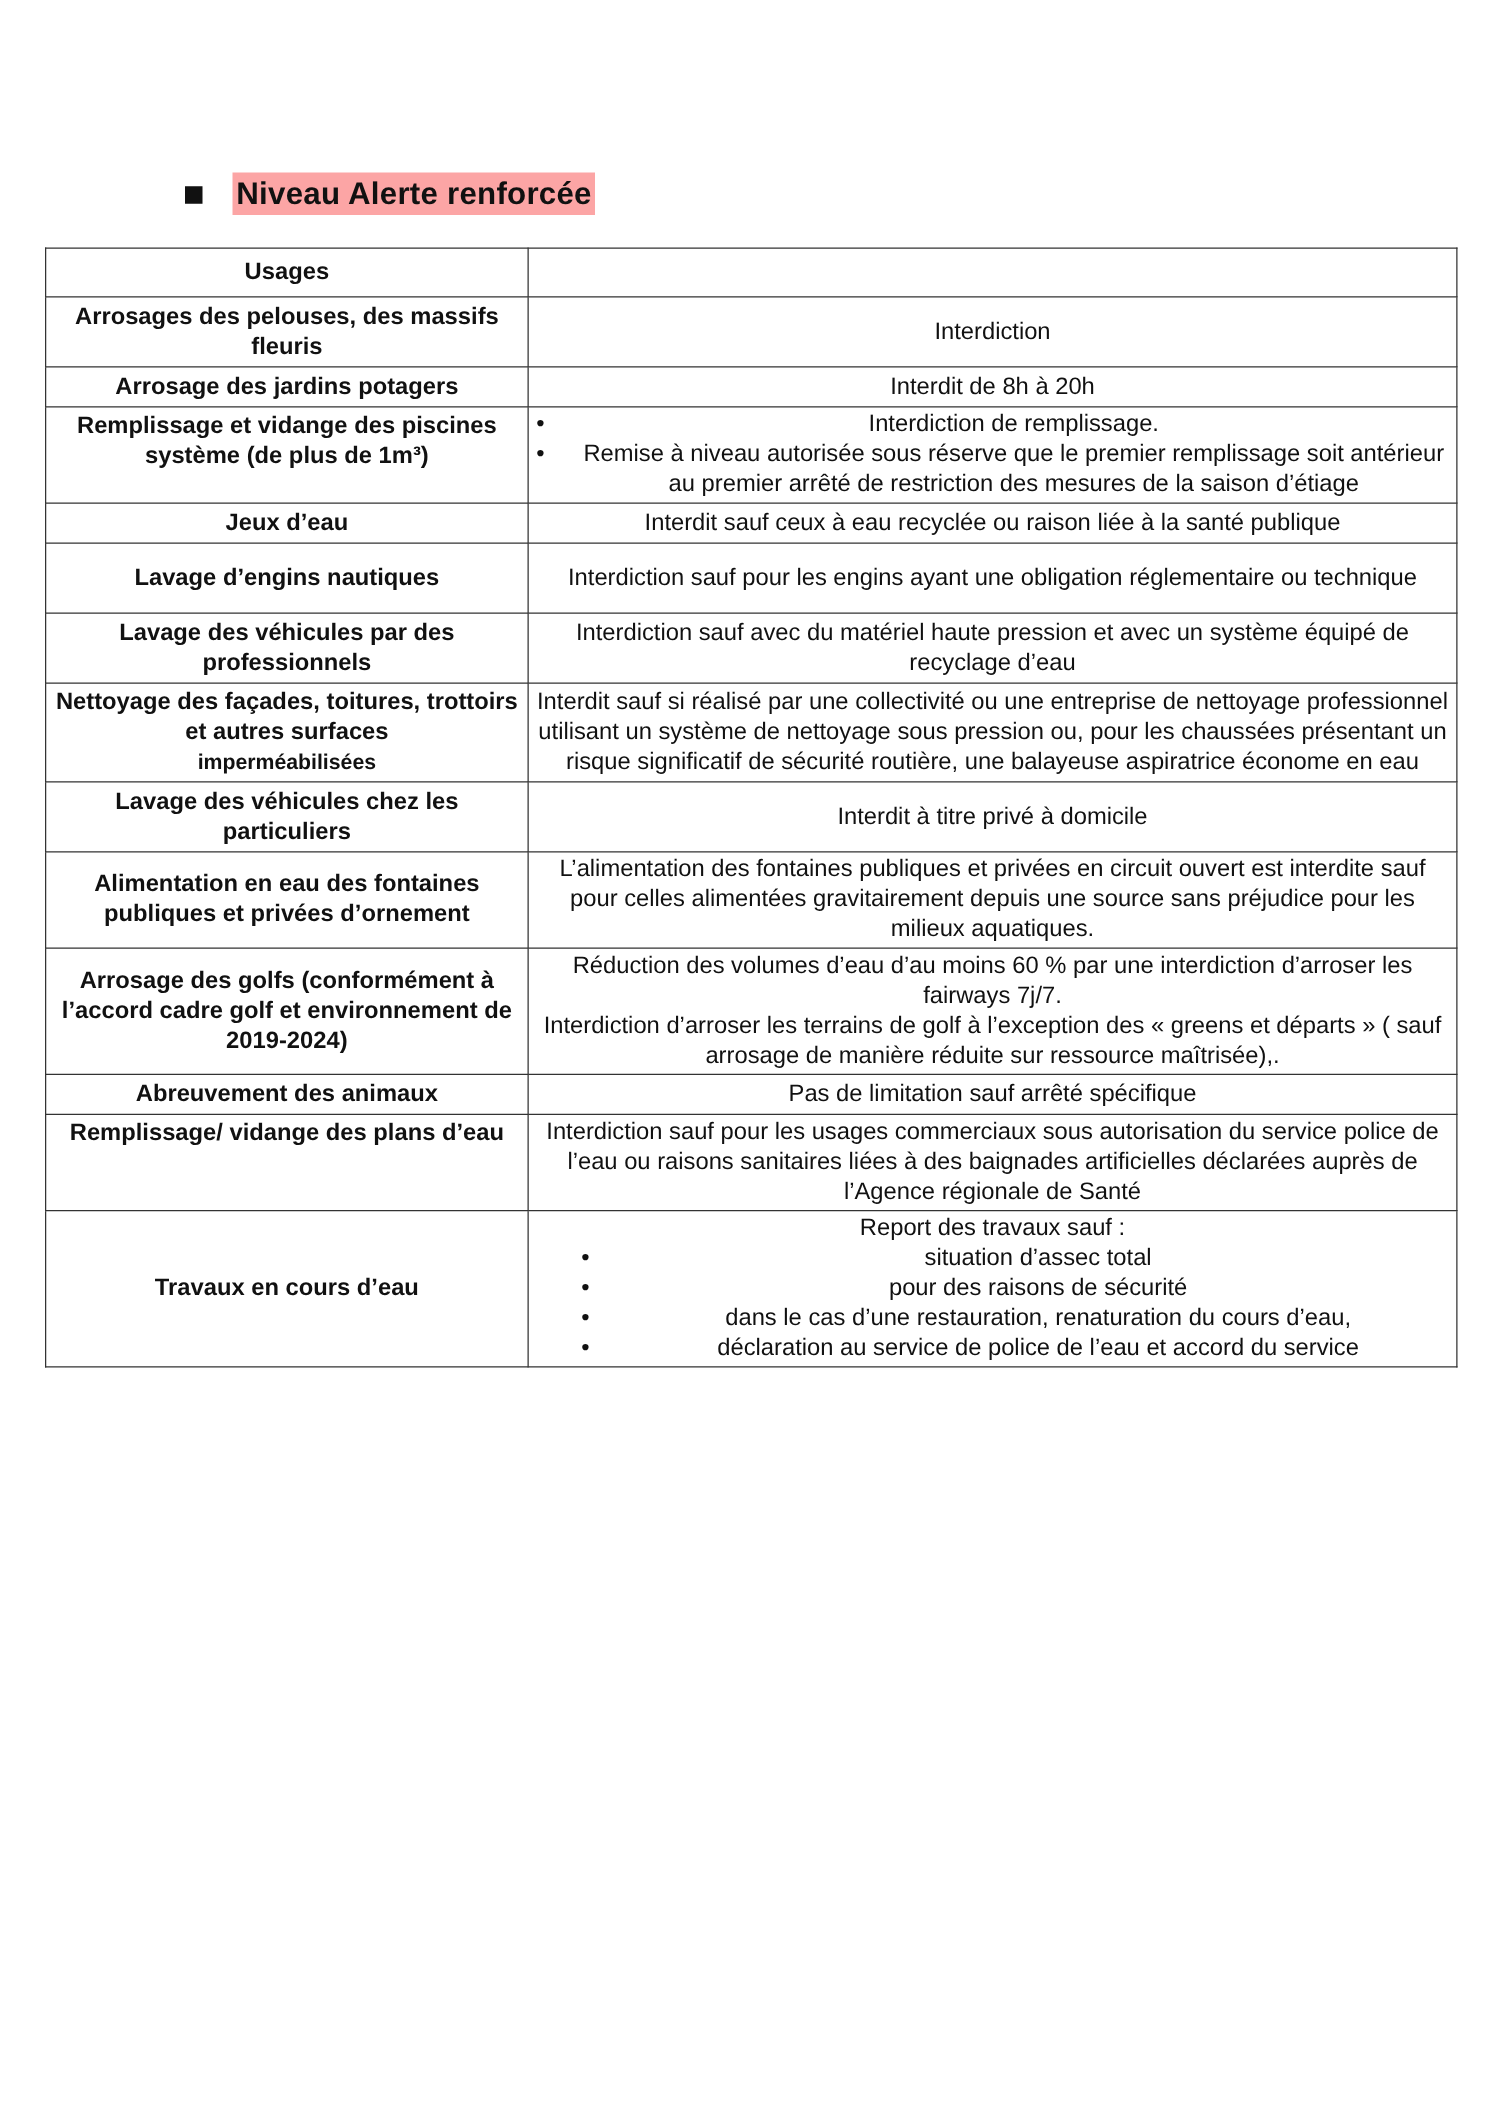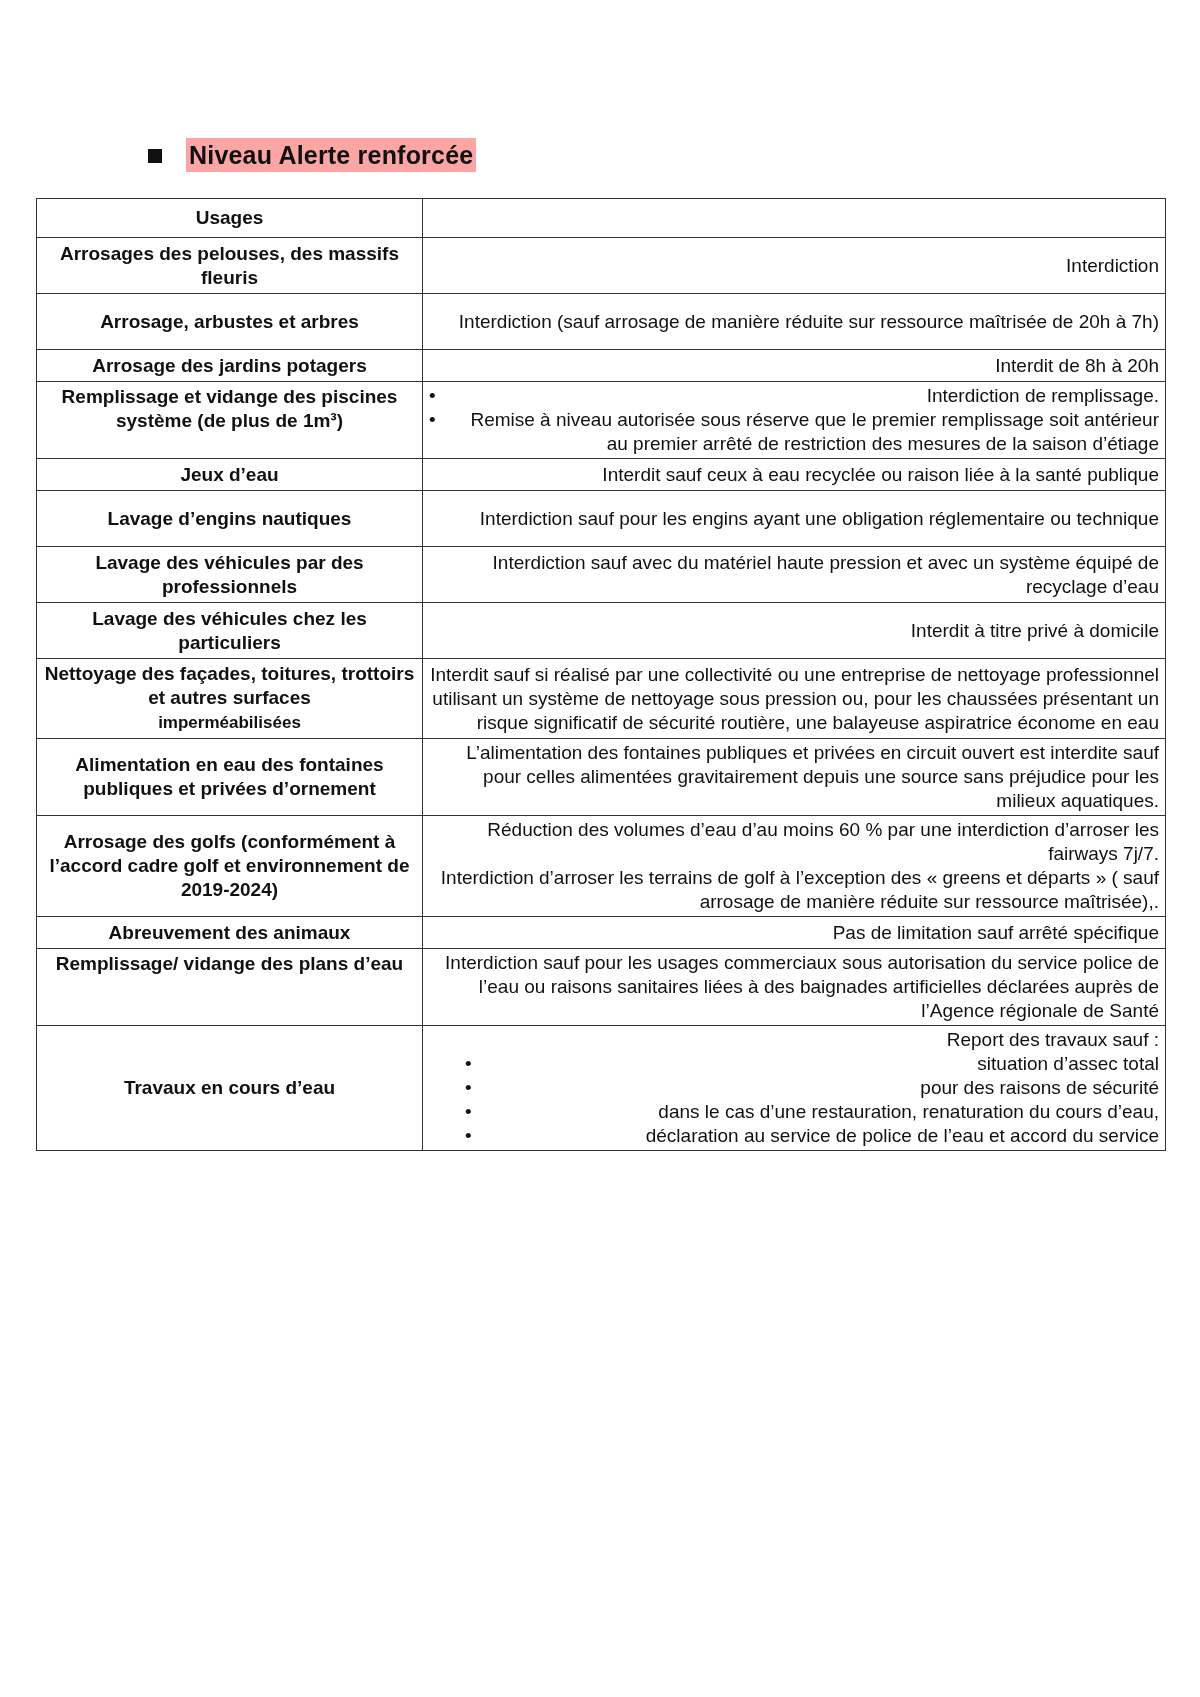--- a/index.html
+++ b/index.html
@@ -21,21 +21,21 @@
   table.rules {
     position: absolute; left: 36px; top: 198px; width: 1130px;
     border-collapse: collapse; font-size: 19px; line-height: 24px;
   }
   table.rules td {
     border: 1.5px solid #333; vertical-align: middle; padding: 2px 6px;
   }
   table.rules td.usage {
     width: 373px; text-align: center; font-weight: bold; font-size: 19px; padding: 3px 6px;
   }
-  table.rules td.rule { text-align: right; }
+  table.rules td.rule { text-align: center; }
   table.rules td.top { vertical-align: top; }
   tr.header td { height: 32px; }
   ul.bullets { margin: 0; padding: 0; list-style: none; }
   ul.bullets li { position: relative; padding-left: 34px; }
   ul.bullets li::before { content: "•"; position: absolute; left: 0; top: 0; }
   ul.sub { margin: 0; padding: 0; list-style: none; }
   ul.sub li { position: relative; padding-left: 73px; }
   ul.sub li::before { content: "•"; position: absolute; left: 36px; top: 0; }
   .small { font-size: 17px; }
 </style>
@@ -51,24 +51,20 @@
   <tbody>
       <tr class="header">
     <td class="usage">Usages</td>
     <td class="rule"></td>
   </tr>
 
   <tr style="height:56px">
     <td class="usage">Arrosages des pelouses, des massifs fleuris</td>
     <td class="rule">Interdiction</td>
   </tr>
-  <tr style="height:56px">
-    <td class="usage">Arrosage, arbustes et arbres</td>
-    <td class="rule">Interdiction (sauf arrosage de manière réduite sur ressource maîtrisée de 20h à 7h)</td>
-  </tr>
   <tr style="height:32px">
     <td class="usage">Arrosage des jardins potagers</td>
     <td class="rule">Interdit de 8h à 20h</td>
   </tr>
   <tr>
     <td class="usage top">Remplissage et vidange des piscines système (de plus de 1m³)</td>
     <td class="rule">
       <ul class="bullets">
         <li>Interdiction de remplissage.</li>
         <li>Remise à niveau autorisée sous réserve que le premier remplissage soit antérieur au premier arrêté de restriction des mesures de la saison d’étiage</li>
@@ -80,30 +76,30 @@
     <td class="rule">Interdit sauf ceux à eau recyclée ou raison liée à la santé publique</td>
   </tr>
   <tr style="height:56px">
     <td class="usage">Lavage d’engins nautiques</td>
     <td class="rule">Interdiction sauf pour les engins ayant une obligation réglementaire ou technique</td>
   </tr>
   <tr style="height:56px">
     <td class="usage">Lavage des véhicules par des professionnels</td>
     <td class="rule">Interdiction sauf avec du matériel haute pression et avec un système équipé de recyclage d’eau</td>
   </tr>
-  <tr style="height:56px">
-    <td class="usage">Lavage des véhicules chez les particuliers</td>
-    <td class="rule">Interdit à titre privé à domicile</td>
-  </tr>
   <tr>
     <td class="usage">
       <span>Nettoyage des façades, toitures, trottoirs et autres surfaces</span><br>
       <span class="small">imperméabilisées</span>
     </td>
     <td class="rule">Interdit sauf si réalisé par une collectivité ou une entreprise de nettoyage professionnel utilisant un système de nettoyage sous pression ou, pour les chaussées présentant un risque significatif de sécurité routière, une balayeuse aspiratrice économe en eau</td>
+  </tr>
+  <tr style="height:56px">
+    <td class="usage">Lavage des véhicules chez les particuliers</td>
+    <td class="rule">Interdit à titre privé à domicile</td>
   </tr>
   <tr>
     <td class="usage">Alimentation en eau des fontaines publiques et privées d’ornement</td>
     <td class="rule">L’alimentation des fontaines publiques et privées en circuit ouvert est interdite sauf pour celles alimentées gravitairement depuis une source sans préjudice pour les milieux aquatiques.</td>
   </tr>
   <tr>
     <td class="usage">Arrosage des golfs (conformément à l’accord cadre golf et environnement de 2019-2024)</td>
     <td class="rule">
       <div>Réduction des volumes d’eau d’au moins 60 % par une interdiction d’arroser les fairways 7j/7.</div>
       <div>Interdiction d’arroser les terrains de golf à l’exception des « greens et départs » ( sauf   arrosage de manière réduite sur ressource maîtrisée),.</div>

